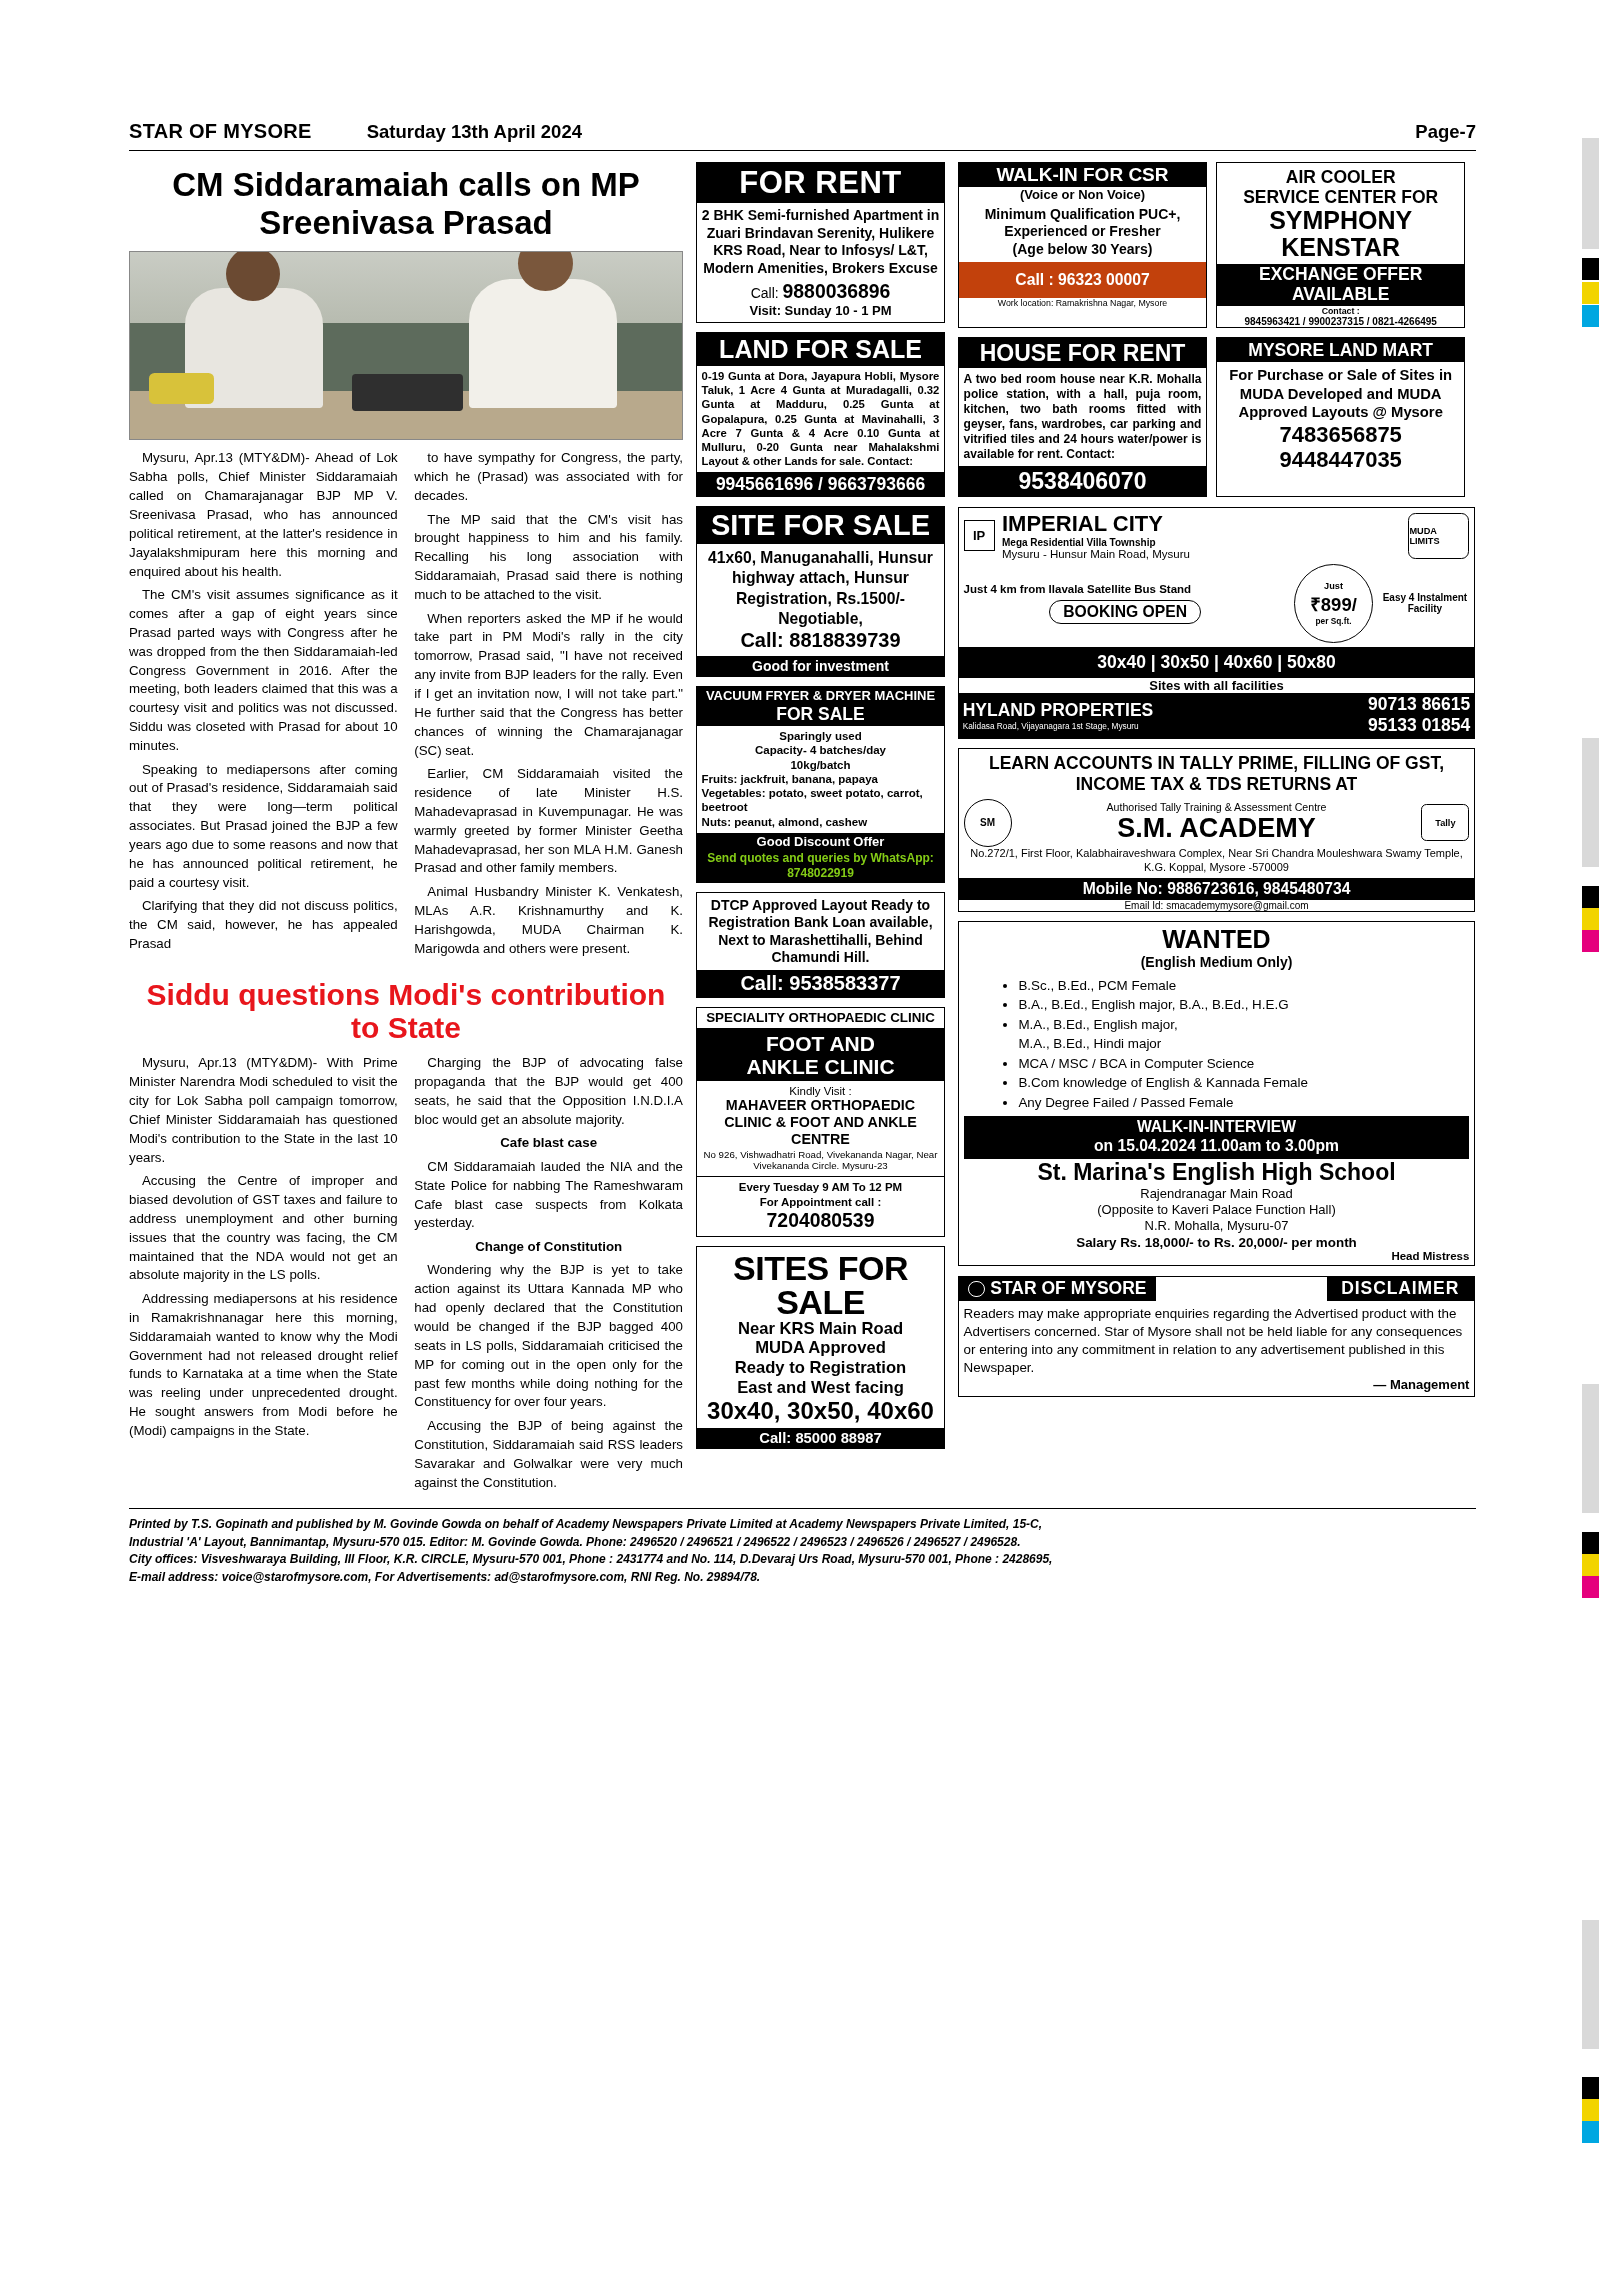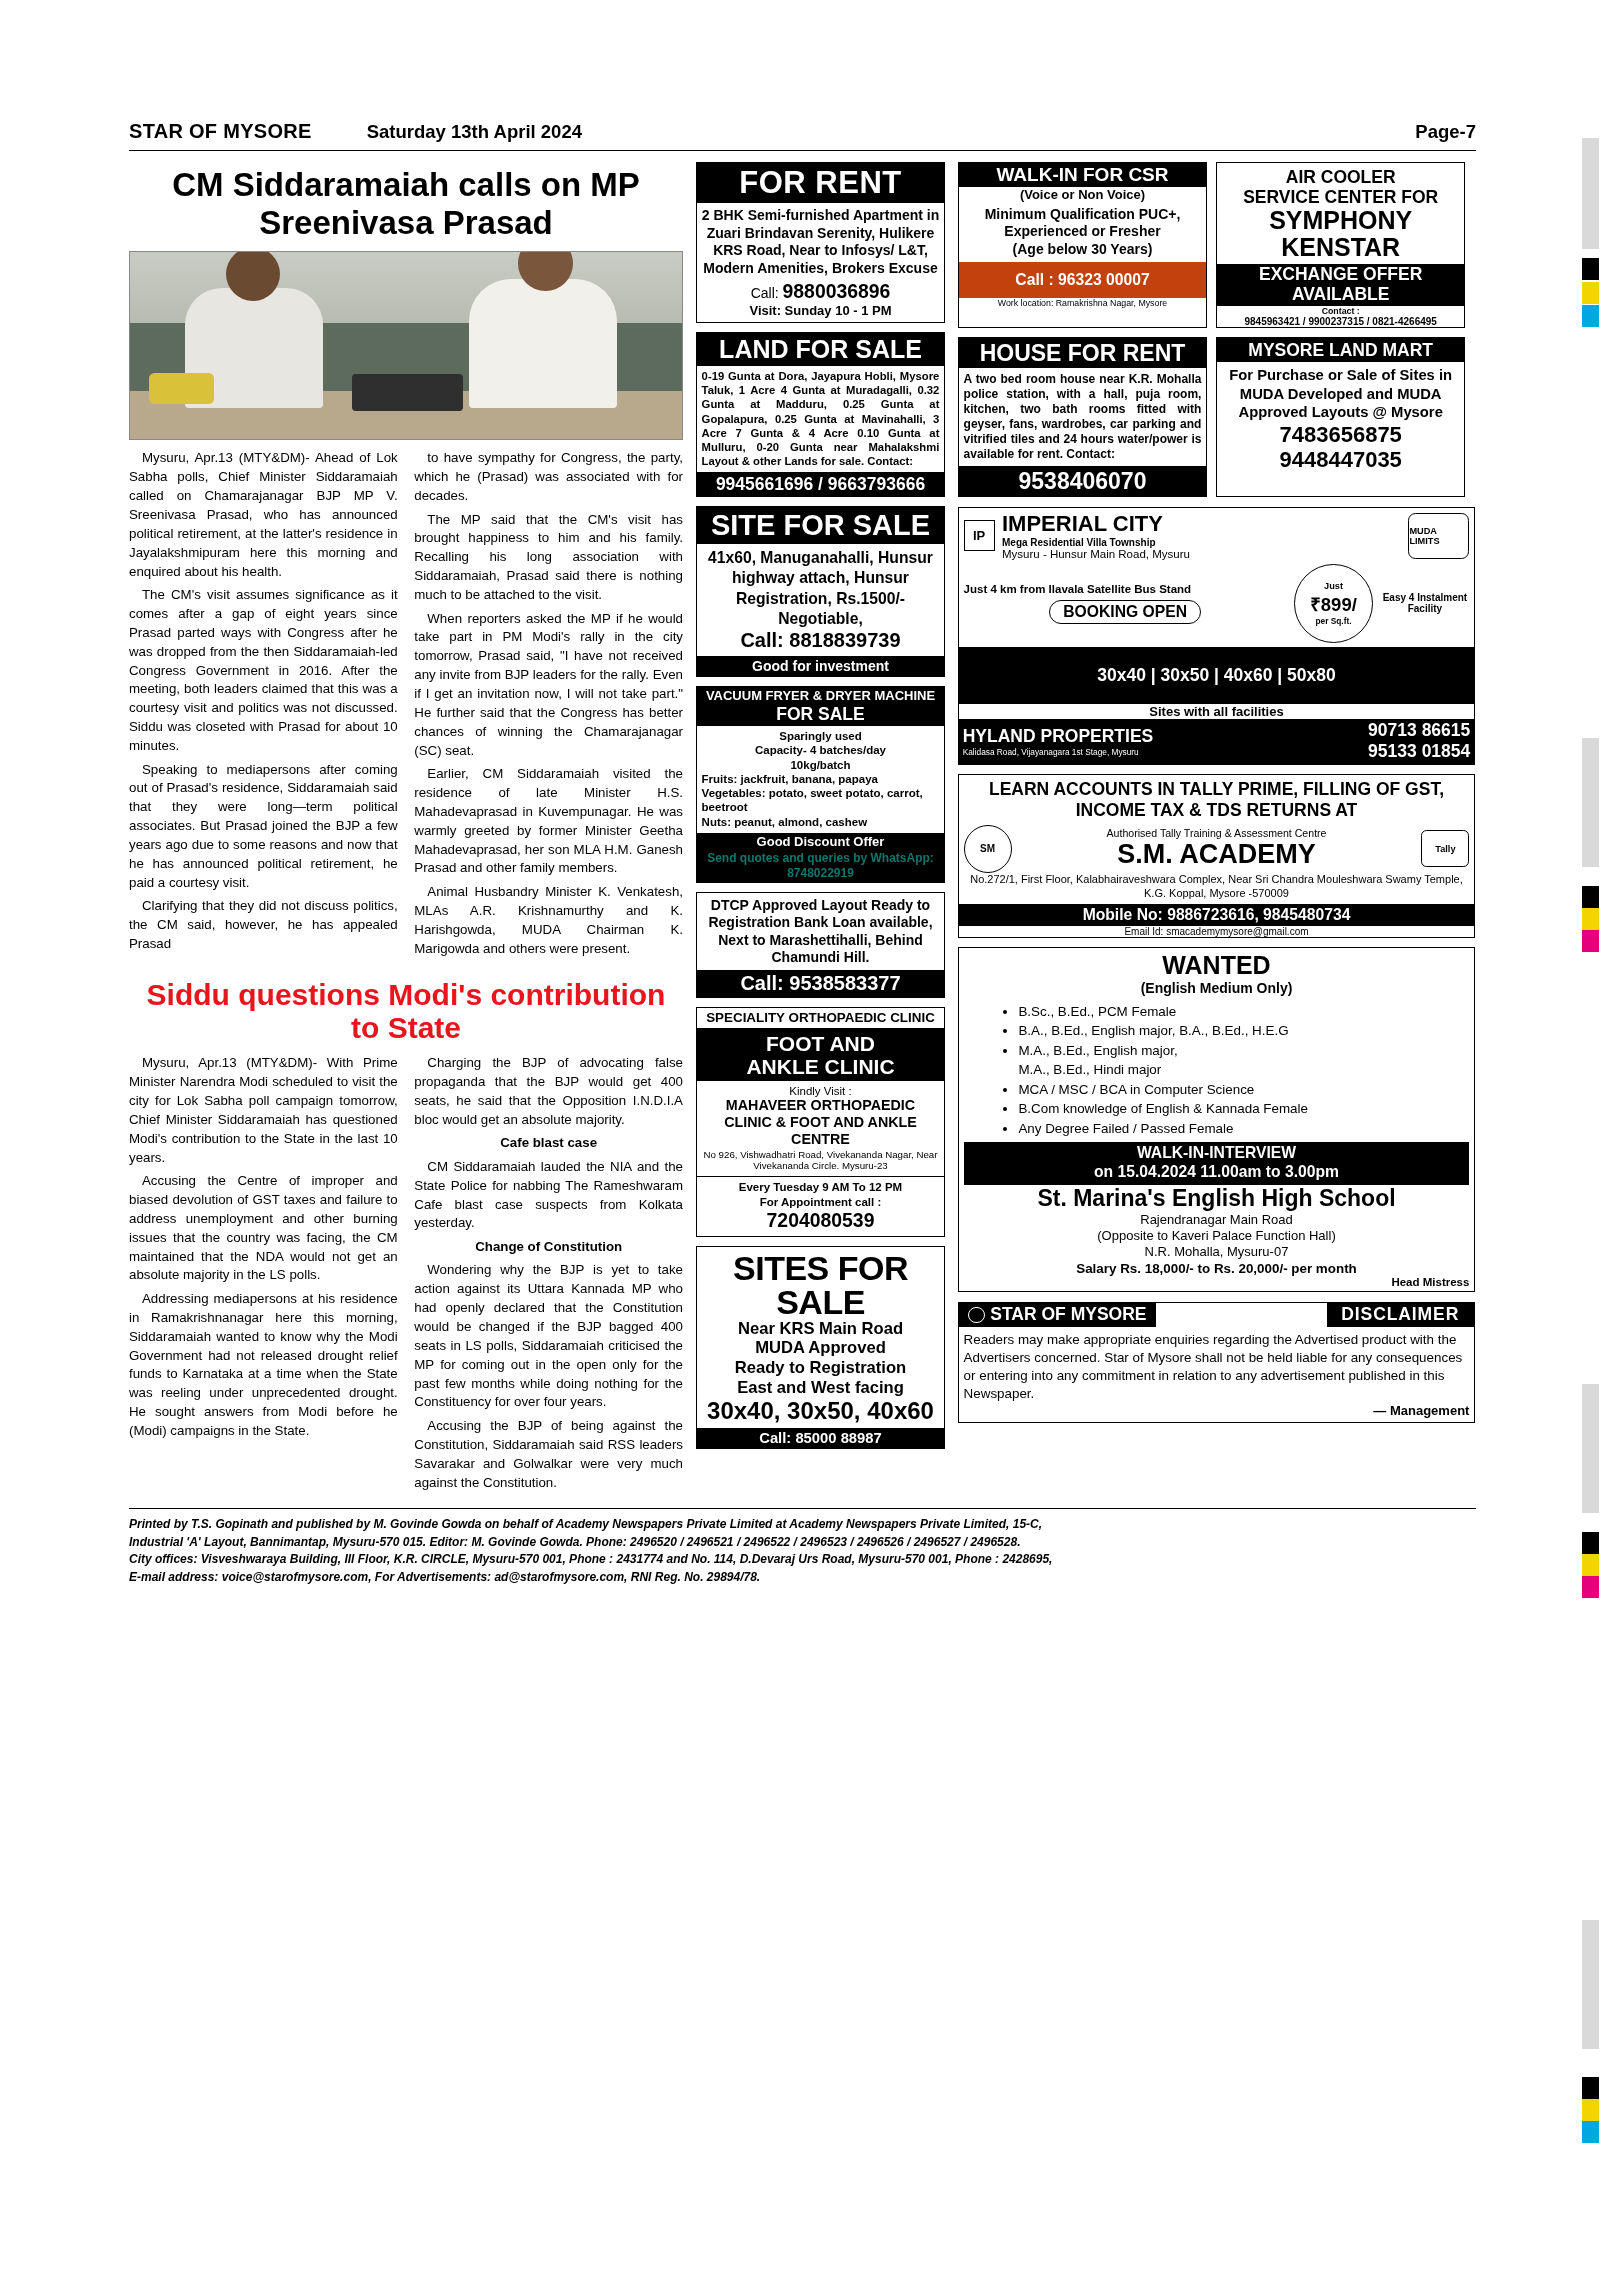--- a/index.html
+++ b/index.html
@@ -84,21 +84,21 @@
   .small-body { font-size:11.3px; line-height:1.25; text-align:justify; font-weight:bold; }
   .num-blk { background:#000; color:#fff; font-weight:bold; text-align:center; font-size:17.5px; padding:1.8px 0; }
 
   .t-sitesale { font-size:29px; padding:1.8px 0; }
   .site-body { font-size:15.7px; line-height:1.3; text-align:center; font-weight:bold; }
   .site-call { font-size:20px; font-weight:bold; text-align:center; }
 
   .vac-head { font-size:13px; line-height:1.15; padding:1.8px; }
   .vac-head .big { font-size:17.5px; }
   .vac-body { font-size:11.5px; line-height:1.24; font-weight:bold; }
-  .strike-blk { background:#000;color:#0f766e;font-weight:bold;text-align:center;font-size:12px;padding:1.8px 0.9px;line-height:1.2;}
+  .strike-blk { background:#000;color:#84cc16;font-weight:bold;text-align:center;font-size:12px;padding:1.8px 0.9px;line-height:1.2;}
 
   .t-30x40 { font-size:24px; padding:2.8px 0; }
   .mid-body { font-size:14px; line-height:1.25; text-align:center; font-weight:bold; }
 
   .spec-head { font-size:13.4px; font-weight:bold; text-align:center; line-height:1.2; padding:1.8px 0; }
   .ortho-blk { background:#000; color:#fff; font-weight:bold; text-align:center; font-size:21px; line-height:1.1; padding:3.7px 0; }
   .clinic-name { font-size:14.3px; font-weight:bold; text-align:center; line-height:1.2; }
   .clinic-addr { font-size:9.7px; text-align:center; line-height:1.2; }
   .appt { font-size:11.5px; text-align:center; font-weight:bold; line-height:1.25; }
   .appt-num { font-size:19.4px; font-weight:bold; text-align:center; }
@@ -124,21 +124,21 @@
   .imp-title { font-size:22px; font-weight:bold; }
   .imp-sub { font-size:10px; font-weight:bold; }
   .imp-line { font-size:11.5px; }
   .imp-row { display:flex; align-items:center; gap:7.4px; }
   .badge-circle {
     width:79px;height:79px;border-radius:50%;background:#fff;border:1.8px solid #000;
     display:flex;flex-direction:column;align-items:center;justify-content:center;font-weight:bold;
   }
   .muda-badge { width:61px;height:46px;border:1.8px solid #000;border-radius:7.4px;display:flex;flex-direction:column;align-items:center;justify-content:center;font-size:9.2px;font-weight:bold;}
   .booking { border:1.8px solid #000; border-radius:14.8px; display:inline-block; padding:1.8px 13px; font-weight:bold; font-size:15.7px; }
-  .dims { background:#000;color:#fff;text-align:center;font-weight:bold;font-size:17.5px;padding:18px 0;}
+  .dims { background:#000;color:#fff;text-align:center;font-weight:bold;font-size:17.5px;padding:5px 0;}
   .hyland { background:#000;color:#fff;font-weight:bold;font-size:17.5px;padding:1.8px 3.7px;display:flex;justify-content:space-between;align-items:center;}
 
   .tally-head { font-size:17.5px; font-weight:bold; text-align:center; line-height:1.2; }
   .sm-acad { font-size:27px; font-weight:bold; text-align:center; }
   .sm-addr { font-size:11px; text-align:center; line-height:1.25; }
   .mob-blk { background:#000;color:#fff;font-weight:bold;text-align:center;font-size:15.7px;padding:1.8px 0;}
   .email-line { font-size:10px; text-align:center; }
 
   .wanted { font-size:25px; font-weight:bold; text-align:center; }
   .wanted-sub { font-size:14px; font-weight:bold; text-align:center; }

